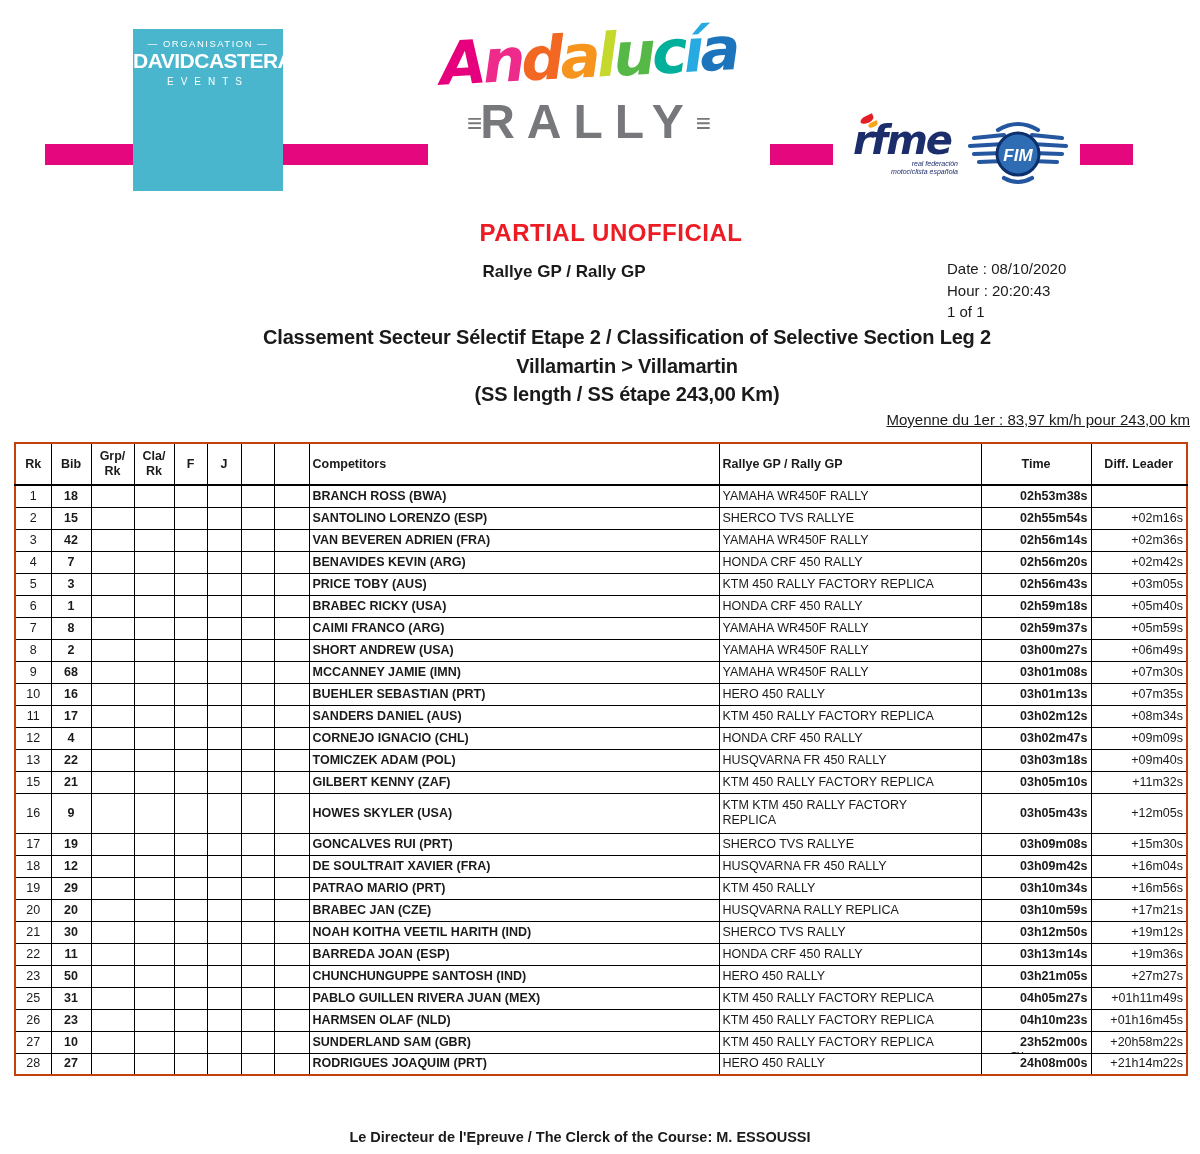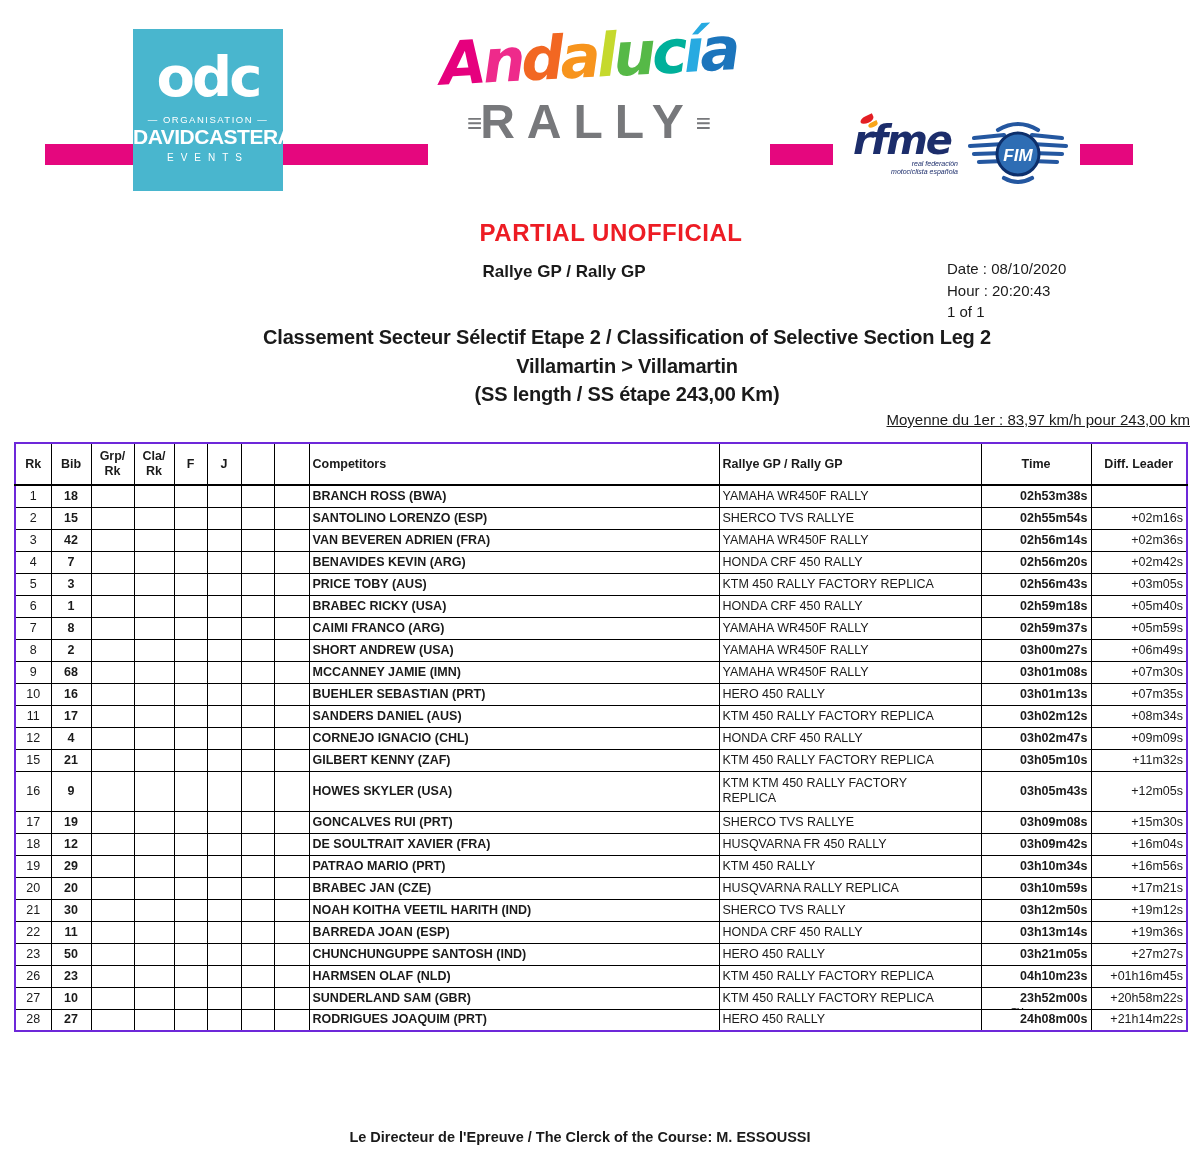--- a/index.html
+++ b/index.html
@@ -36,21 +36,21 @@
 
   
   #status{top:219px;left:16px;width:1190px;text-align:center;color:#ed1c24;font-size:24px;font-weight:bold;letter-spacing:0.5px;}
   #category{top:262px;left:0;width:1128px;text-align:center;font-size:17px;font-weight:bold;}
   #meta{top:258px;left:947px;font-size:15px;line-height:21.5px;}
   #title{top:323px;left:0;width:1190px;text-align:center;font-size:20px;font-weight:bold;line-height:28.5px;letter-spacing:-0.2px;padding-left:32px;}
   #average{top:411px;left:0;width:1190px;text-align:right;font-size:15px;text-decoration:underline;}
   #footer{top:1129px;left:0;width:1160px;text-align:center;font-size:14.5px;font-weight:bold;}
 
   
-  #results{position:absolute;left:14px;top:442px;width:1172px;border-collapse:collapse;table-layout:fixed;font-size:12.5px;border:2px solid #6d28d9;}
+  #results{position:absolute;left:14px;top:442px;width:1172px;border-collapse:collapse;table-layout:fixed;font-size:12.5px;border:2px solid #c2410c;}
   #results th,#results td{border:1px solid #000;overflow:hidden;vertical-align:middle;padding:0 3px;}
   #results thead th{height:40px;font-weight:bold;white-space:pre-line;line-height:15px;border-bottom:2px solid #000;}
   #results tbody tr{height:22px;}
   #results tbody tr.tall{height:40px;}
   #results tbody td{line-height:15px;}
   .al{text-align:left;}
   .ac{text-align:center;}
   .bold{font-weight:bold;}
   td.time-cell{position:relative;font-weight:bold;text-align:right;padding-right:7px;}
   td.diff-cell{text-align:right;padding-right:4px;}
@@ -58,21 +58,20 @@
 </style>
 </head>
 <body>
 
 <div class="pinkbar" id="bar1"></div>
 <div class="pinkbar" id="bar2"></div>
 <div class="pinkbar" id="bar3"></div>
 <div class="pinkbar" id="bar4"></div>
 
 <div class="abs" id="odc-box">
-  <div class="odc-acronym">odc</div>
   <div class="odc-org">— ORGANISATION —</div>
   <div class="odc-name">DAVIDCASTERA</div>
   <div class="odc-events">EVENTS</div>
 </div>
 
 <div class="abs" id="andalucia">
   <div class="and-script"><span style="color: rgb(230, 0, 126);">A</span><span style="color: rgb(238, 42, 139);">n</span><span style="color: rgb(242, 103, 34);">d</span><span style="color: rgb(247, 148, 29);">a</span><span style="color: rgb(197, 217, 45);">l</span><span style="color: rgb(86, 185, 71);">u</span><span style="color: rgb(0, 176, 154);">c</span><span style="color: rgb(39, 170, 225);">í</span><span style="color: rgb(28, 117, 188);">a</span></div>
   <div class="and-rally-row">
     <span class="and-eq">≡</span><span class="and-rally">RALLY</span><span class="and-eq">≡</span>
   </div>
@@ -342,20 +341,36 @@
         <td></td>
         <td></td>
         <td class="al bold">CORNEJO IGNACIO (CHL)</td>
         <td class="al">
           <div>HONDA CRF 450 RALLY</div>
         </td>
         <td class="time-cell">03h02m47s</td>
         <td class="diff-cell">+09m09s</td>
       </tr>
       <tr>
+        <td class="ac">13</td>
+        <td class="ac bold">22</td>
+        <td></td>
+        <td></td>
+        <td></td>
+        <td></td>
+        <td></td>
+        <td></td>
+        <td class="al bold">TOMICZEK ADAM (POL)</td>
+        <td class="al">
+          <div>HUSQVARNA FR 450 RALLY</div>
+        </td>
+        <td class="time-cell">03h03m18s</td>
+        <td class="diff-cell">+09m40s</td>
+      </tr>
+      <tr>
         <td class="ac">15</td>
         <td class="ac bold">21</td>
         <td></td>
         <td></td>
         <td></td>
         <td></td>
         <td></td>
         <td></td>
         <td class="al bold">GILBERT KENNY (ZAF)</td>
         <td class="al">
@@ -487,20 +502,36 @@
         <td></td>
         <td></td>
         <td class="al bold">CHUNCHUNGUPPE SANTOSH (IND)</td>
         <td class="al">
           <div>HERO 450 RALLY</div>
         </td>
         <td class="time-cell">03h21m05s</td>
         <td class="diff-cell">+27m27s</td>
       </tr>
       <tr>
+        <td class="ac">25</td>
+        <td class="ac bold">31</td>
+        <td></td>
+        <td></td>
+        <td></td>
+        <td></td>
+        <td></td>
+        <td></td>
+        <td class="al bold">PABLO GUILLEN RIVERA JUAN (MEX)</td>
+        <td class="al">
+          <div>KTM 450 RALLY FACTORY REPLICA</div>
+        </td>
+        <td class="time-cell">04h05m27s</td>
+        <td class="diff-cell">+01h11m49s</td>
+      </tr>
+      <tr>
         <td class="ac">26</td>
         <td class="ac bold">23</td>
         <td></td>
         <td></td>
         <td></td>
         <td></td>
         <td></td>
         <td></td>
         <td class="al bold">HARMSEN OLAF (NLD)</td>
         <td class="al">

